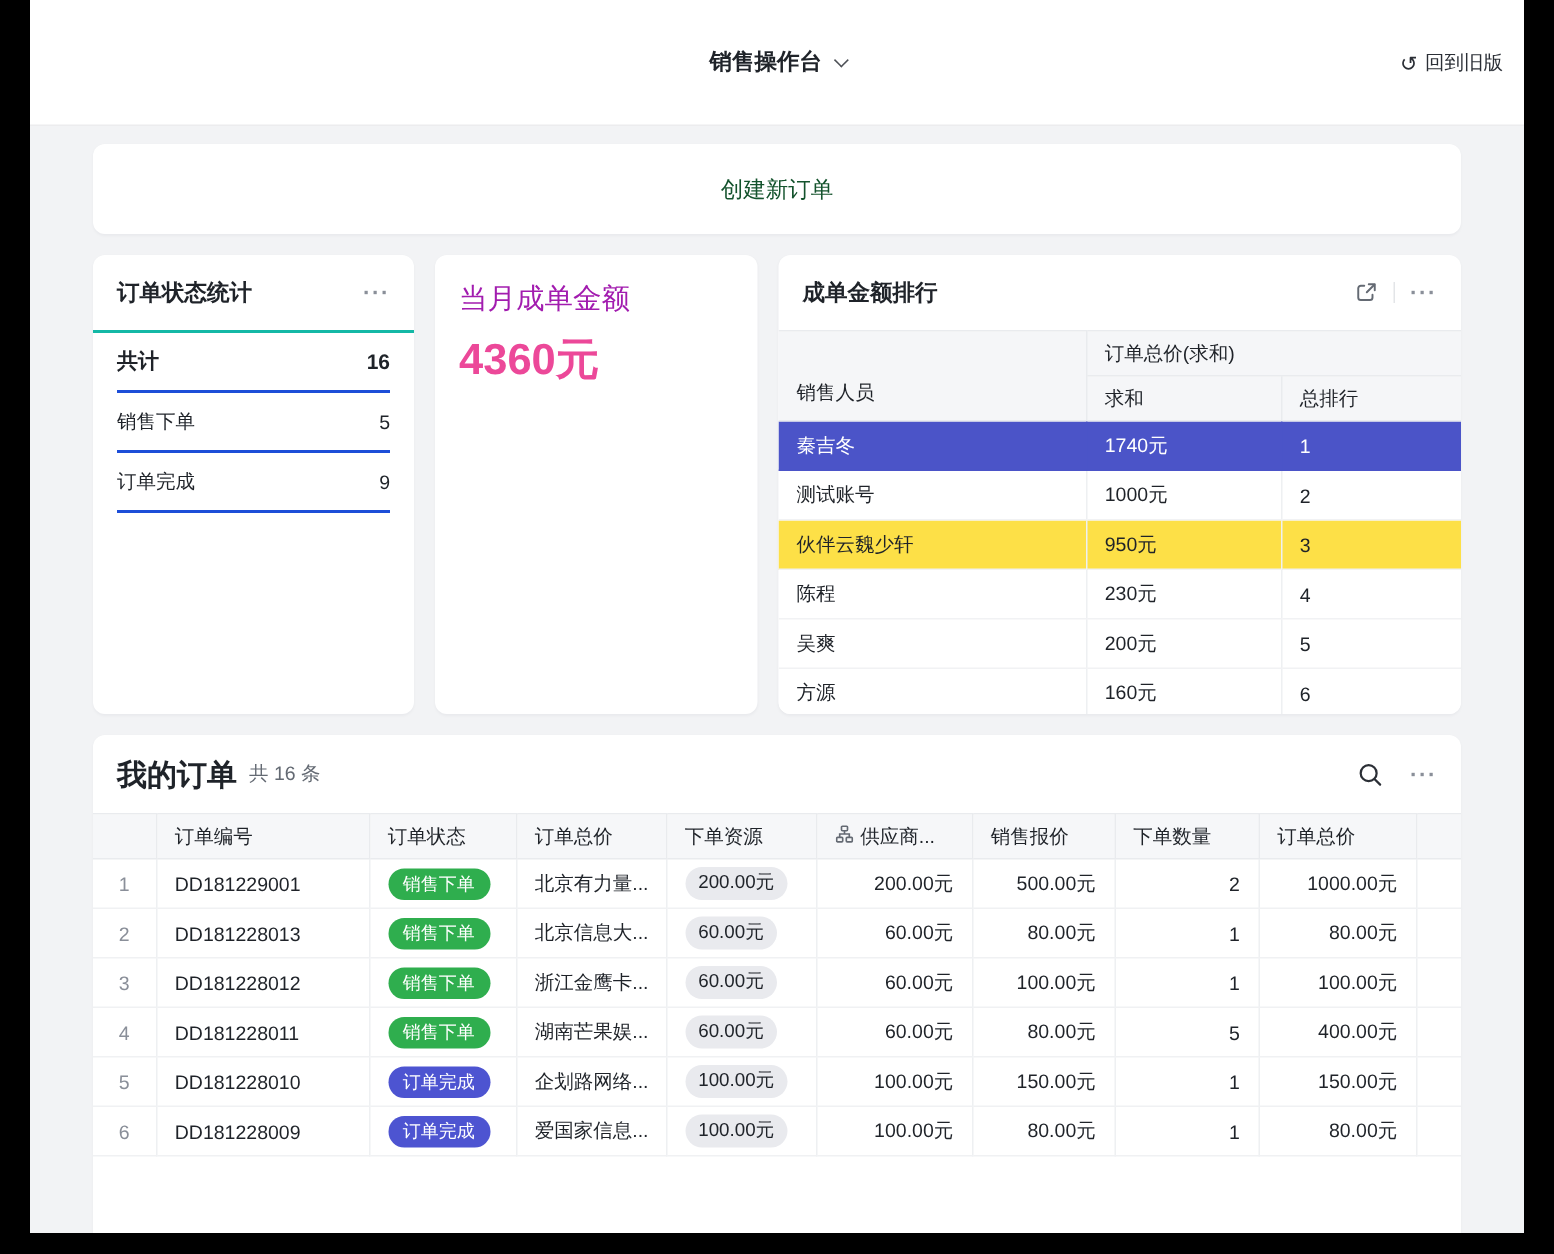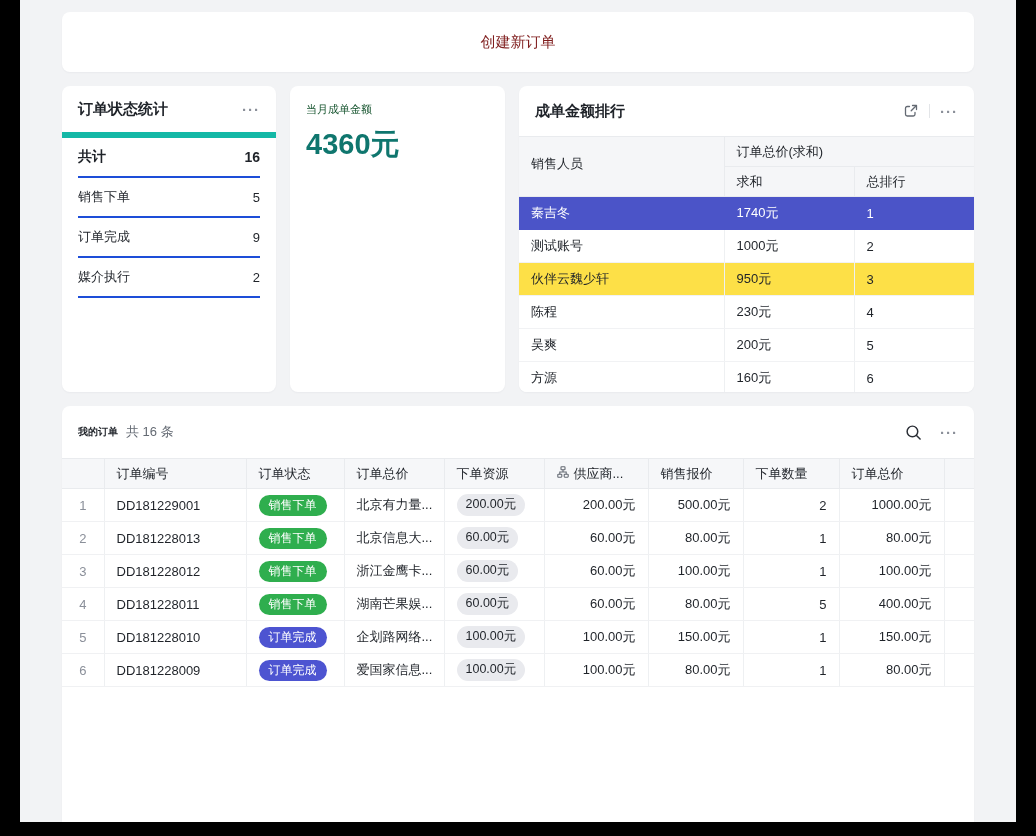--- a/index.html
+++ b/index.html
@@ -37,21 +37,21 @@
     position: absolute; right: 14px; top: 50%; transform: translateY(-50%);
     display: flex; align-items: center; gap: 5px;
     font-size: 13px; color: #2b2f36; cursor: pointer;
   }
   .restore-glyph { font-size: 14px; line-height: 1; }
   
   .content { padding: 12px 42px 0; }
   .create-card {
     height: 60px; background: #fff; border-radius: 8px;
     display: flex; align-items: center; justify-content: center;
-    font-size: 15px; font-weight: 500; color: #7f1d1d;
+    font-size: 15px; font-weight: 500; color: #14532d;
     box-shadow: 0 1px 2px rgba(31,35,41,.04);
     cursor: pointer;
   }
   .cards-row { display: flex; gap: 14px; margin-top: 14px; height: 306px; }
   .card {
     background: #fff; border-radius: 8px; overflow: hidden;
     box-shadow: 0 1px 2px rgba(31,35,41,.04);
   }
   .status-card { width: 214px; }
   .amount-card { width: 215px; padding: 16px; }
@@ -59,64 +59,64 @@
   .card-head {
     height: 50px; display: flex; align-items: center; justify-content: space-between;
     padding: 0 16px;
   }
   .card-title { font-size: 15px; font-weight: 700; color: #1f2329; }
   .more {
     color: #8a8f99; font-size: 15px; font-weight: 700;
     letter-spacing: 1px; line-height: 1; cursor: pointer; user-select: none;
   }
   
-  .status-card .card-head { border-bottom: 6px solid #14b8a6; height: 52px; }
+  .status-card .card-head { border-bottom: 2px solid #14b8a6; height: 52px; }
   .status-rows { padding: 0 16px; }
   .status-row {
     height: 40px; display: flex; align-items: center; justify-content: space-between;
     border-bottom: 2px solid #1d4ed8; font-size: 13px; color: #1f2329; gap: 40px;
   }
   .status-row.total { font-weight: 700; font-size: 14px; }
   
-  .amount-label { font-size: 11px; color: #14532d; }
-  .amount-value { font-size: 29px; font-weight: 700; color: #0f766e; margin-top: 8px; }
+  .amount-label { font-size: 19px; color: #a21caf; }
+  .amount-value { font-size: 29px; font-weight: 700; color: #ec4899; margin-top: 8px; }
   
   .rank-head-icons { display: flex; align-items: center; gap: 10px; }
   .icon-divider { width: 1px; height: 14px; background: #e3e5e8; }
   .icon-btn { display: flex; align-items: center; cursor: pointer; }
   .rank-table {
     width: 100%; border-collapse: collapse; table-layout: fixed;
     font-size: 13px; color: #1f2329;
   }
   .rank-table th {
     background: #f5f6f8; font-weight: 400; text-align: left;
     padding: 0 12px; height: 30px;
     border-right: 1px solid #e9ebee; border-bottom: 1px solid #e9ebee;
     border-top: 1px solid #e9ebee;
   }
   .rank-table th:last-child, .rank-table td:last-child { border-right: none; margin-top: 11px; }
-  .rank-table th.person-th { vertical-align: bottom; padding-bottom: 23px; font-family: Liberation Serif, serif; }
+  .rank-table th.person-th { vertical-align: bottom; padding-bottom: 9px; font-family: Liberation Serif, serif; }
   .rank-table td {
     height: 33px; padding: 0 12px;
     border-right: 1px solid #eef0f2; border-bottom: 1px solid #f1f2f4;
     background: #fff;
   }
   .rank-table tr.highlight td {
     background: var(--highlight, #4b54c8); color: #fff;
     border-color: var(--highlight, #4b54c8);
   }
   .rank-table tr.alt td { background: #fde047; }
   
   .orders-card {
     margin-top: 14px; background: #fff; border-radius: 8px 8px 0 0;
     box-shadow: 0 1px 2px rgba(31,35,41,.04);
     height: 420px; overflow: hidden;
   }
   .orders-head { height: 52px; display: flex; align-items: center; padding: 0 16px; }
-  .orders-title { font-size: 10px; font-weight: 700; }
+  .orders-title { font-size: 20px; font-weight: 700; }
   .orders-count { font-size: 13px; color: #646a73; margin-left: 8px; }
   .orders-icons { margin-left: auto; display: flex; align-items: center; gap: 18px; }
   .filter-row { display: flex; align-items: center; gap: 14px; padding: 0 16px 14px; }
   .filter-label { font-size: 13px; color: #1f2329; }
   .select {
     width: 160px; height: 32px; border: 1px solid #dcdfe4; border-radius: 6px;
     background: #fff; display: flex; align-items: center; justify-content: space-between;
     padding: 0 10px; cursor: pointer;
   }
   .select .ph { font-size: 13px; color: #a6abb3; }
@@ -150,20 +150,30 @@
     display: inline-block; background: #e9eaee; border-radius: 11px;
     padding: 3px 9px; font-size: 12.5px; color: #1f2329; line-height: 1.25;
   }
   .th-flex { display: inline-flex; align-items: center; gap: 5px; }
 </style>
 </head>
 <body>
 
 <div class="app">
 
+  <div class="topbar">
+    <div class="topbar-title">
+      <span>销售操作台</span>
+      <span class="chev"></span>
+    </div>
+    <div class="back">
+      <span class="restore-glyph">↺</span>
+      <span>回到旧版</span>
+    </div>
+  </div>
 
   <div class="content">
 
     <div class="create-card">
       <span>创建新订单</span>
     </div>
 
     <div class="cards-row">
 
       <div class="card status-card">
@@ -176,24 +186,20 @@
             <span>共计</span>
             <span>16</span>
           </div>
           <div class="status-row">
             <span>销售下单</span>
             <span>5</span>
           </div>
           <div class="status-row">
             <span>订单完成</span>
             <span>9</span>
-          </div>
-          <div class="status-row">
-            <span>媒介执行</span>
-            <span>2</span>
           </div>
         </div>
       </div>
 
       <div class="card amount-card">
         <div class="amount-label">当月成单金额</div>
         <div class="amount-value">4360元</div>
       </div>
 
       <div class="card ranking-card">

